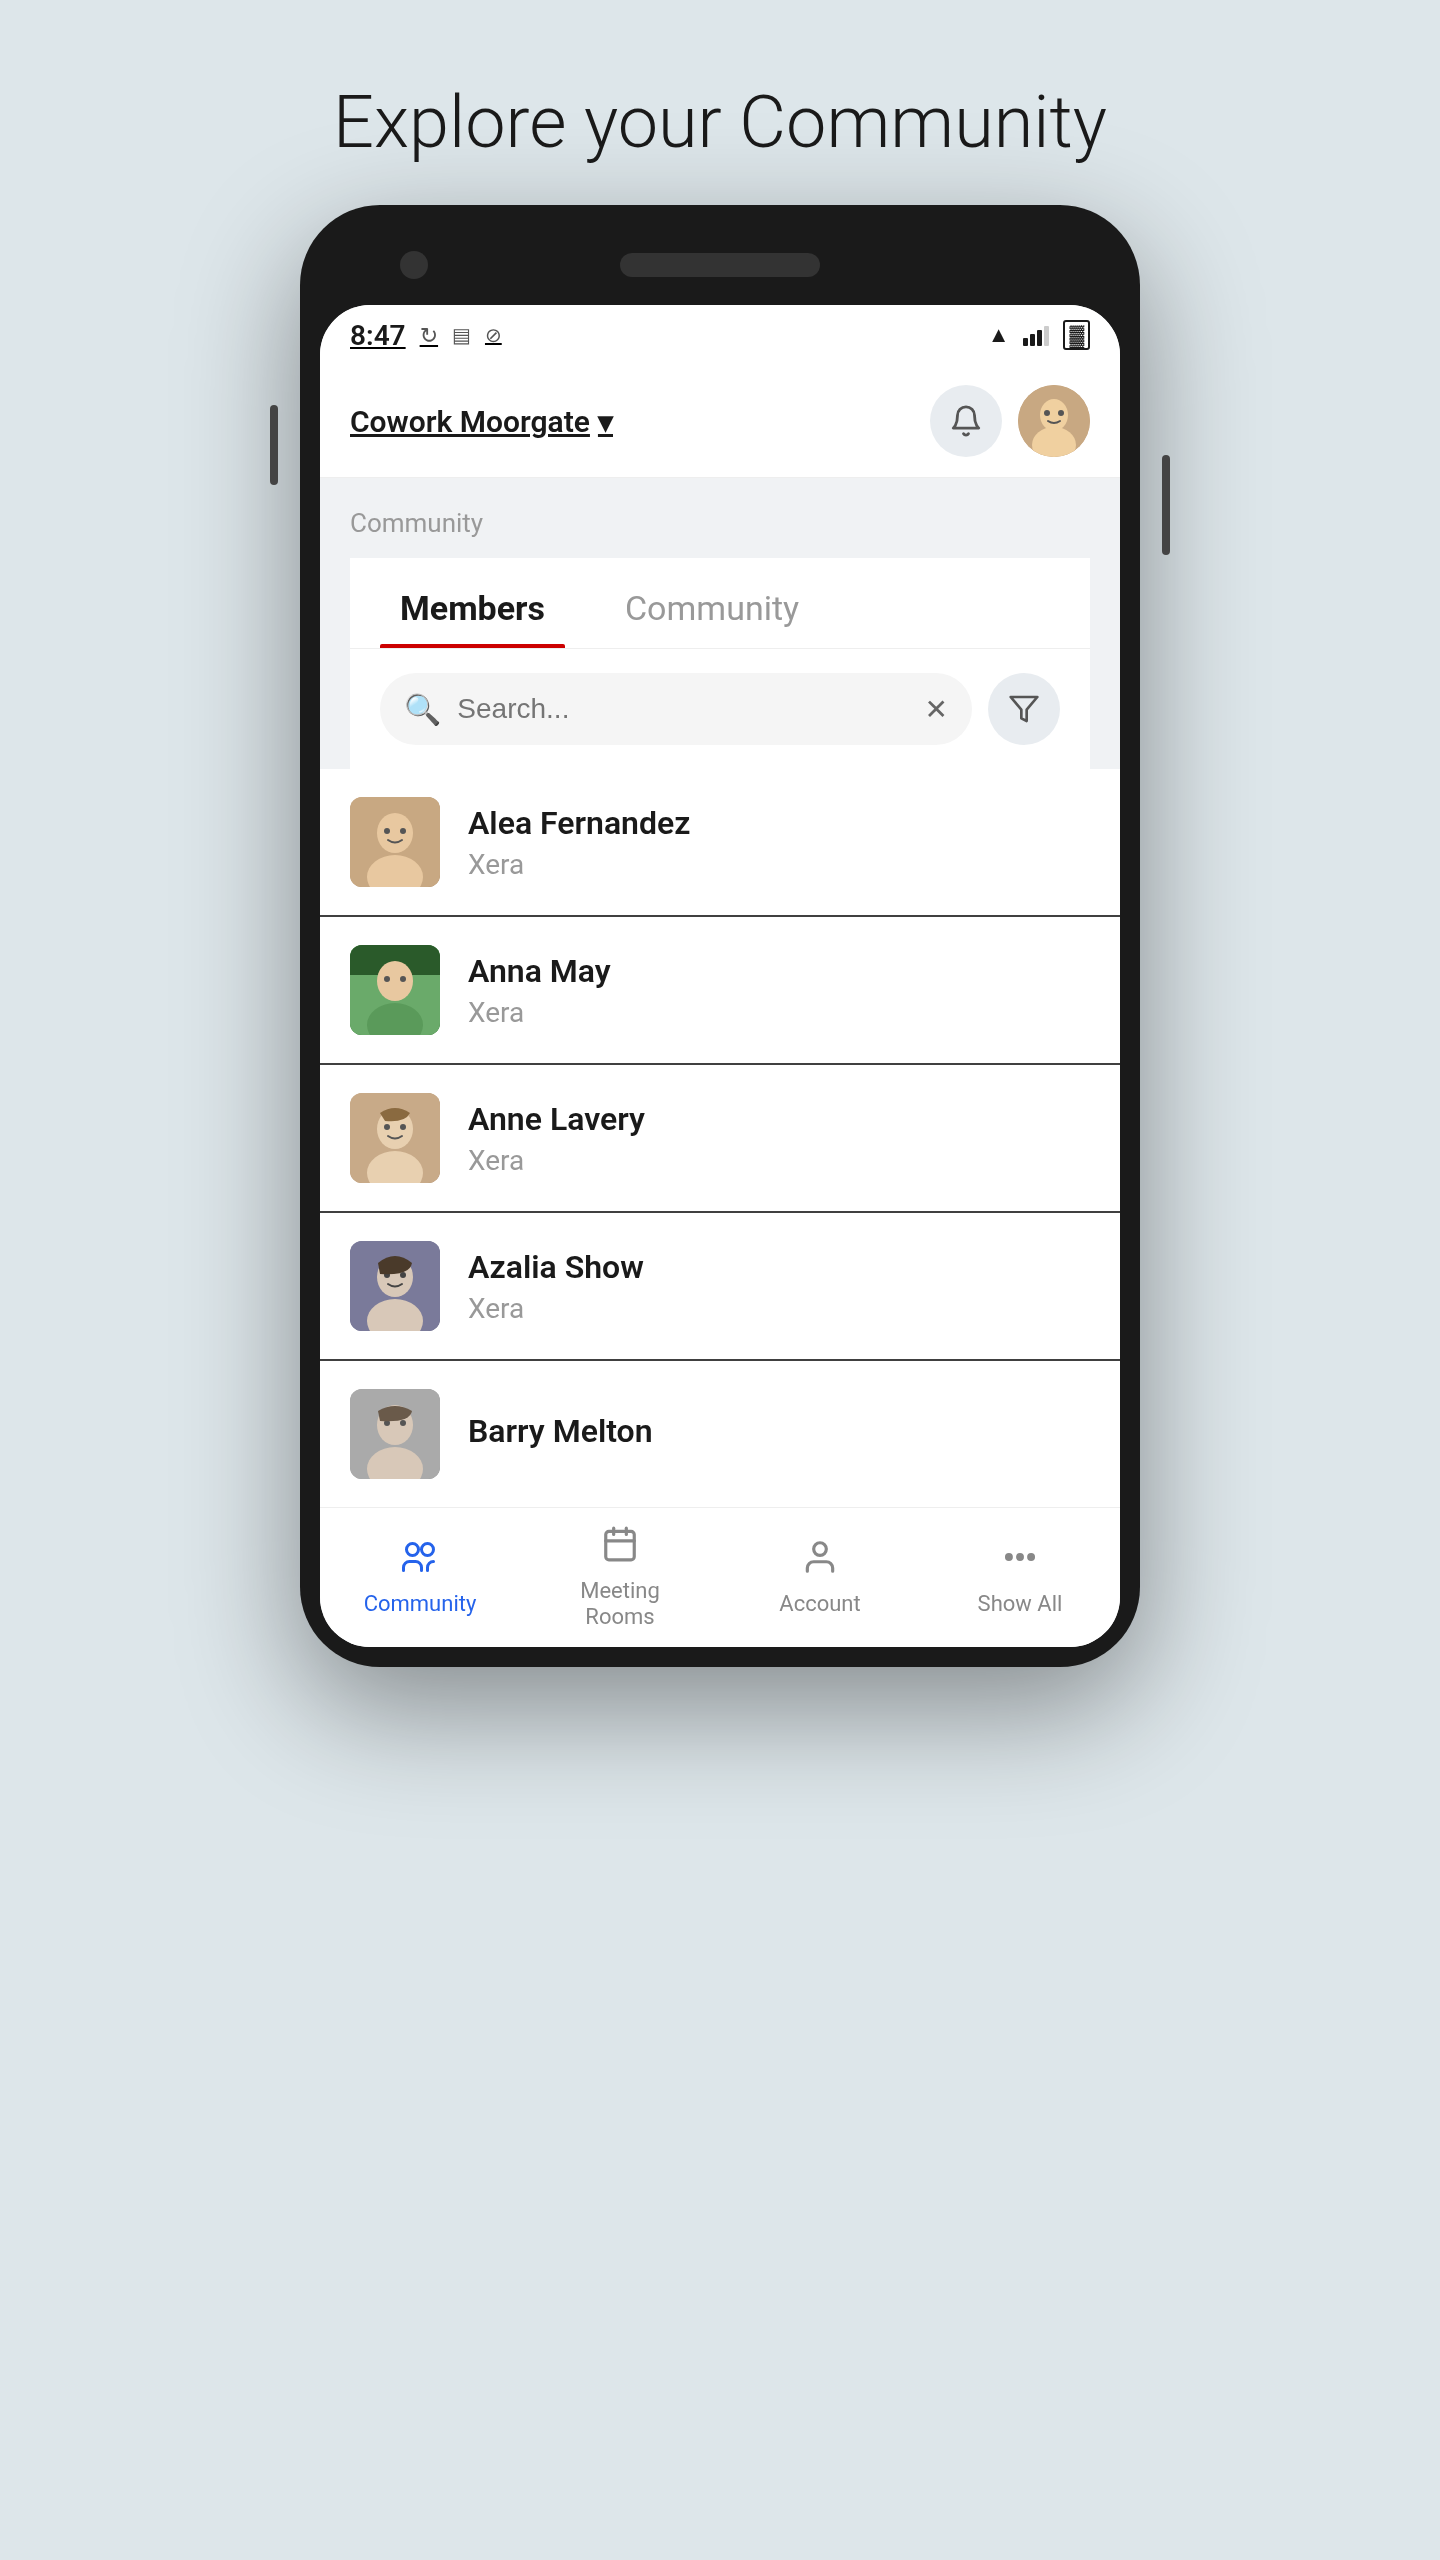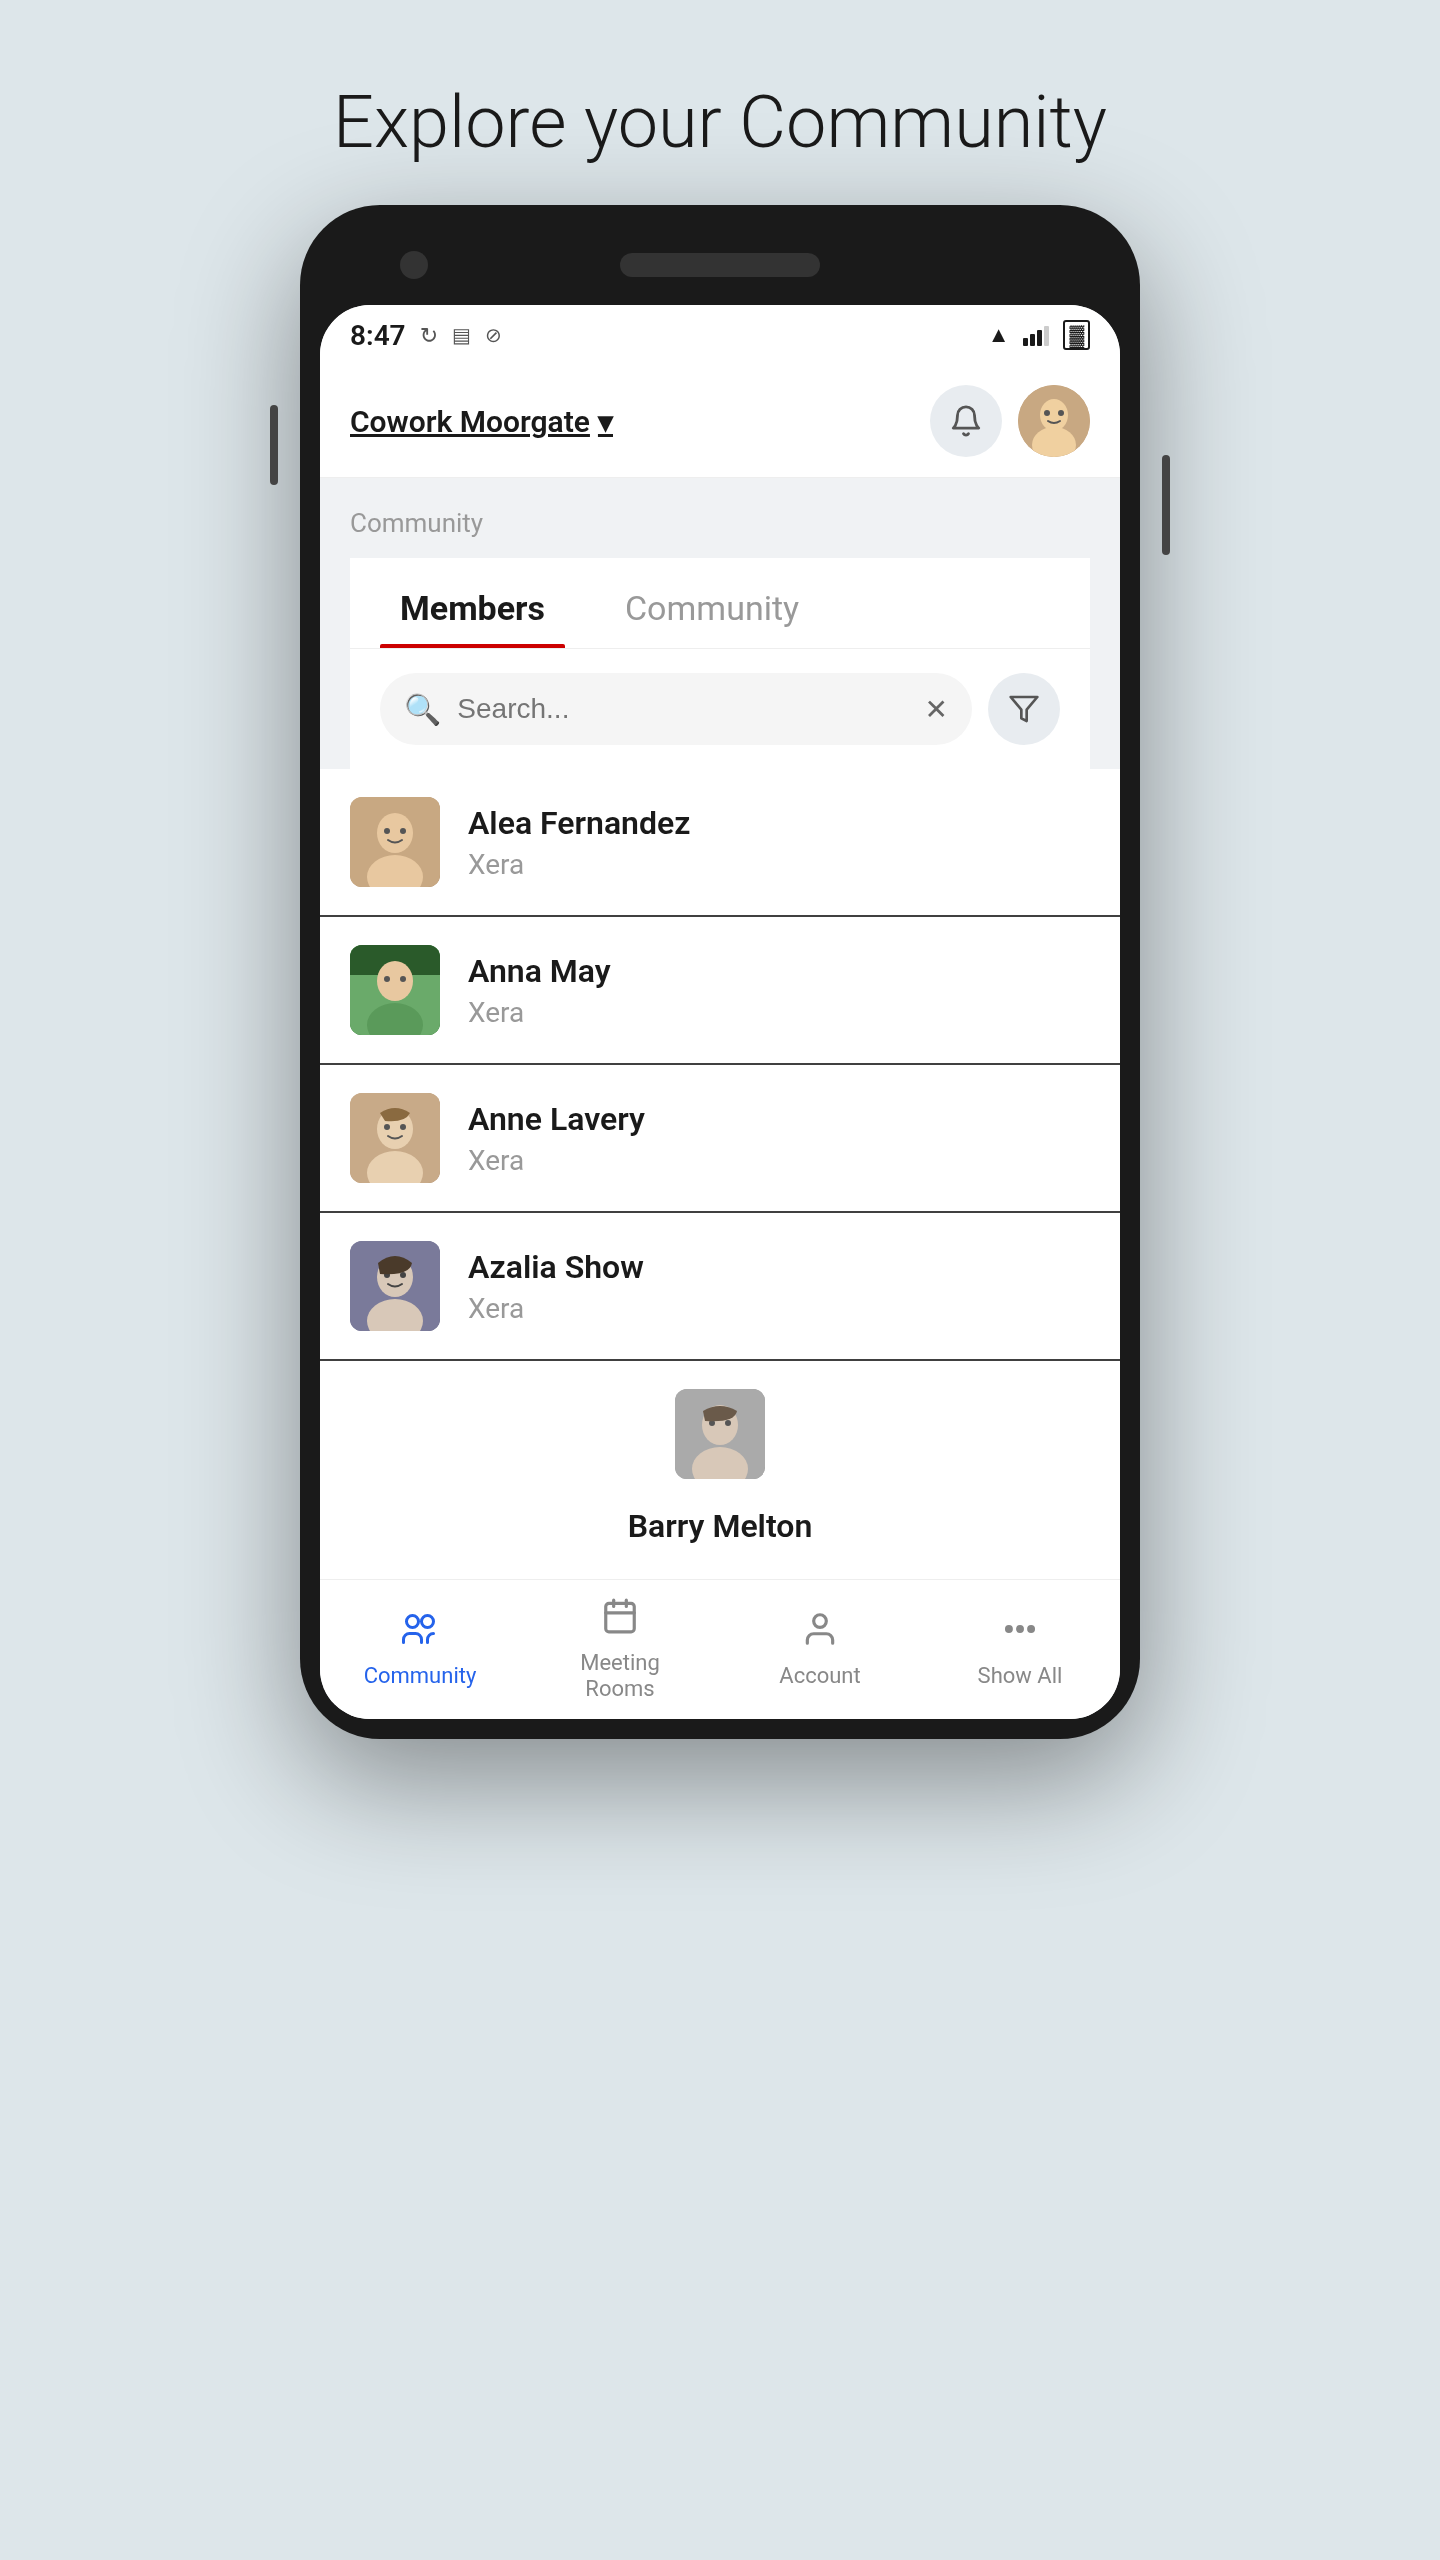--- a/index.html
+++ b/index.html
@@ -360,21 +360,21 @@
   <div class="phone-top-bar">
     <div class="phone-camera"></div>
     <div class="phone-speaker"></div>
   </div>
   <div class="phone-volume-btn"></div>
   <div class="phone-power-btn"></div>
 
   <div class="phone-screen">
 
     <div class="status-bar">
-      <div style="display:flex;align-items:center;gap:14px;">
+      <div style="display:flex;align-items:center;gap:14px;text-decoration:underline;">
         <span class="status-time">8:47</span>
         <span style="font-size:22px;color:#555;">↻</span>
         <span style="font-size:20px;color:#555;">▤</span>
         <span style="font-size:20px;color:#555;">⊘</span>
       </div>
       <div style="display:flex;align-items:center;gap:14px;">
         <span style="font-size:22px;color:#1a1a1a;">▲</span>
         <div class="signal-icon">
           <div class="signal-bar" style="height:8px;"></div>
           <div class="signal-bar" style="height:12px;"></div>
@@ -503,21 +503,21 @@
             <path d="M38 43 Q45 48 52 43" stroke="#444" stroke-width="2" fill="none" stroke-linecap="round"></path>
             <path d="M28 22 Q45 8 62 22 Q60 35 30 33 Z" fill="#4a3a2a"></path>
           </svg>
         </div>
         <div class="member-info">
           <div class="member-name">Azalia Show</div>
           <div class="member-company">Xera</div>
         </div>
       </div>
 
-      <div class="member-item" style="border-bottom:none;flex-direction:column;">
+      <div class="member-item" style="border-bottom:none;">
         <div class="member-avatar avatar-5">
           <svg width="90" height="90" viewBox="0 0 90 90">
             <rect width="90" height="90" fill="#aaaaaa"></rect>
             <ellipse cx="45" cy="36" rx="18" ry="20" fill="#d8c8b8"></ellipse>
             <ellipse cx="45" cy="80" rx="28" ry="22" fill="#d8c8b8"></ellipse>
             <circle cx="37" cy="34" r="3" fill="#555"></circle>
             <circle cx="53" cy="34" r="3" fill="#555"></circle>
             <path d="M28 22 Q45 12 62 22 Q60 34 30 32 Z" fill="#6a5a4a"></path>
           </svg>
         </div>

